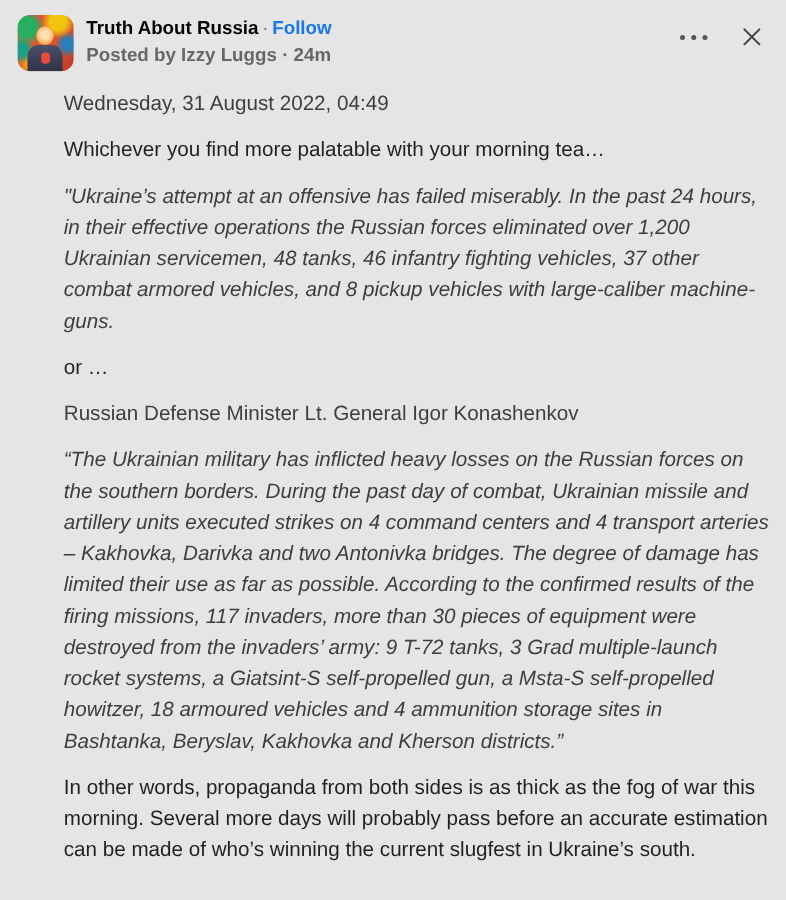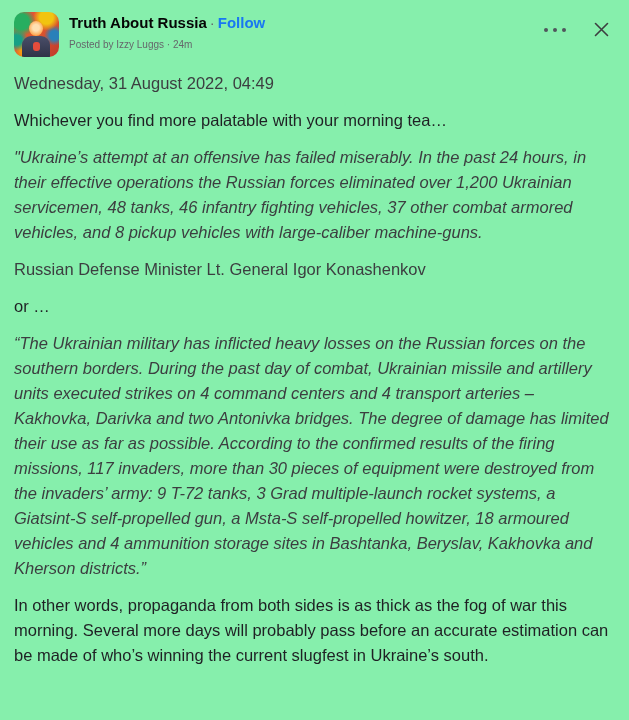--- a/index.html
+++ b/index.html
@@ -2,21 +2,21 @@
 <html><head>
 <meta charset="utf-8">
 <style>
   * { box-sizing: border-box; margin: 0; padding: 0; }
   html, body { width: 629px; height: 720px; }
   body {
     background: #ffffff;
     font-family: "Liberation Sans", sans-serif;
     overflow: hidden;
   }
-  .post { width: 629px; height: 720px; background: #86efac; }
+  .post { width: 629px; height: 720px; background: #e5e5e5; }
 
   
   .post-header {
     display: flex;
     align-items: flex-start;
     padding: 12px 16px 6px 14px;
   }
   .avatar {
     width: 45px; height: 45px;
     border-radius: 10px;
@@ -53,22 +53,22 @@
   .header-line1 {
     font-size: 15px; line-height: 20px;
     color: #050505; font-weight: 700;
   }
   .header-sep { color: #65676B; font-weight: 400; padding: 0 3px; }
   .follow-link {
     color: #1877F2; font-weight: 600;
     text-decoration: none; cursor: pointer;
   }
   .header-line2 {
-    font-size: 10px; line-height: 20px;
-    color: #65676B; font-weight: 400;
+    font-size: 15px; line-height: 20px;
+    color: #65676B; font-weight: 700;
     margin-top: 2px;
   }
   .header-actions {
     display: flex; align-items: center;
     gap: 20px; padding-top: 6px; margin-right: 0;
   }
   .icon-btn {
     background: none; border: none; cursor: pointer;
     display: flex; align-items: center; justify-content: center;
     padding: 4px;
@@ -79,21 +79,21 @@
     background: #50565c; display: block;
   }
 
   
   .post-body {
     padding: 8px 14px 0 14px;
     font-size: 16.5px;
     line-height: 25px;
     color: #3c3e40;
   }
-  .para { margin-bottom: 12px; font-weight: 400; }
+  .para { margin-bottom: 12px; font-weight: 400; margin-left: 37px; }
   .para.bold { font-weight: 400; color: #1f2124; }
   .para.italic { font-style: italic; }
 </style>
 </head>
 <body>
 
 <div class="post">
 
   <div class="post-header">
     <div class="avatar">
@@ -126,19 +126,19 @@
           <path d="M1.5 1.5 L13.5 13.5 M13.5 1.5 L1.5 13.5" stroke="#3c3e40" stroke-width="1.6" stroke-linecap="round" fill="none"></path>
         </svg>
       </button>
     </div>
   </div>
 
   <div class="post-body">
       <p class="para normal">Wednesday, 31 August 2022, 04:49</p>
       <p class="para bold">Whichever you find more palatable with your morning tea…</p>
       <p class="para italic">"Ukraine’s attempt at an offensive has failed miserably. In the past 24 hours, in their effective operations the Russian forces eliminated over 1,200 Ukrainian servicemen, 48 tanks, 46 infantry fighting vehicles, 37 other combat armored vehicles, and 8 pickup vehicles with large-caliber machine-guns.</p>
+      <p class="para bold">or …</p>
       <p class="para normal">Russian Defense Minister Lt. General Igor Konashenkov</p>
-      <p class="para bold">or …</p>
       <p class="para italic">“The Ukrainian military has inflicted heavy losses on the Russian forces on the southern borders. During the past day of combat, Ukrainian missile and artillery units executed strikes on 4 command centers and 4 transport arteries – Kakhovka, Darivka and two Antonivka bridges. The degree of damage has limited their use as far as possible. According to the confirmed results of the firing missions, 117 invaders, more than 30 pieces of equipment were destroyed from the invaders’ army: 9 T-72 tanks, 3 Grad multiple-launch rocket systems, a Giatsint-S self-propelled gun, a Msta-S self-propelled howitzer, 18 armoured vehicles and 4 ammunition storage sites in Bashtanka, Beryslav, Kakhovka and Kherson districts.”</p>
       <p class="para bold">In other words, propaganda from both sides is as thick as the fog of war this morning. Several more days will probably pass before an accurate estimation can be made of who’s winning the current slugfest in Ukraine’s south.</p>
     </div>
 
 </div>
 
 </body></html>

